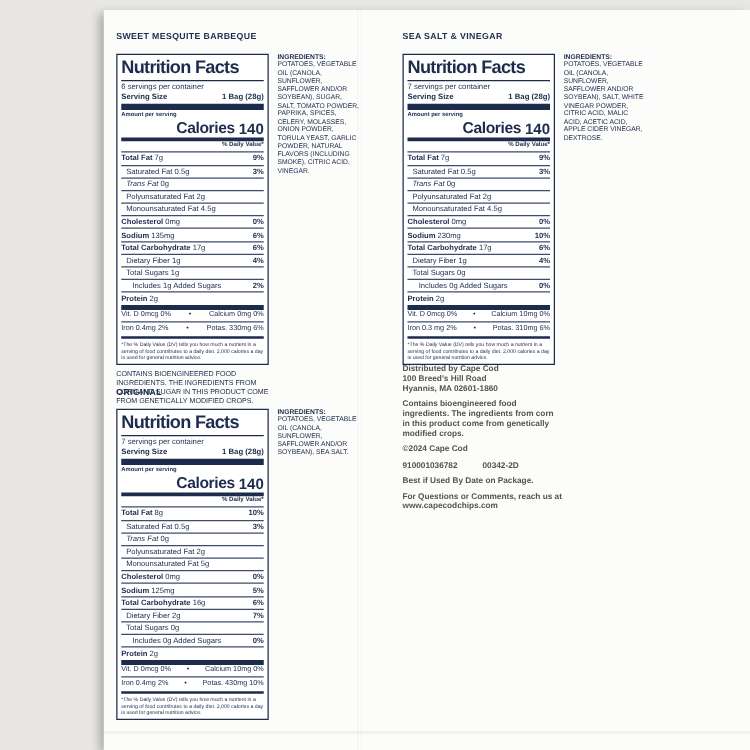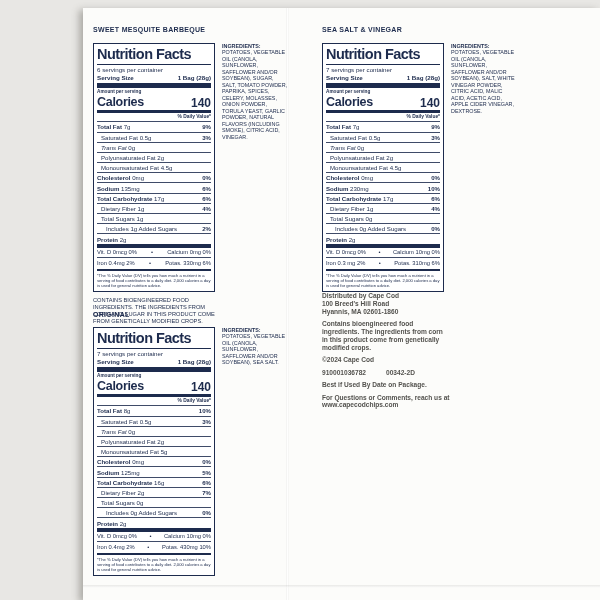--- a/index.html
+++ b/index.html
@@ -41,21 +41,21 @@
     border-bottom:.7px solid var(--navy,#1d2b4d); padding-bottom:1px;
   }
   .nf-serv { font-size:6.2px; padding:1.5px 0 .5px; }
   .nf-ss { display:flex; justify-content:space-between; font-size:6.2px; font-weight:bold; padding:.5px 0 2px; }
   .bar { background:var(--navy,#1d2b4d); }
   .b45 { height:4.5px; }
   .b25 { height:2.5px; margin-top:1px; }
   .b40 { height:4px; }
   .b20 { height:1.8px; margin-top:1px; }
   .nf-amt { font-size:4.7px; font-weight:bold; margin-top:1.5px; }
-  .nf-cal { display:flex; justify-content:space-between; align-items:flex-end; }
+  .nf-cal { display:flex; justify-content:space-between; align-items:flex-end;margin-left:44px; }
   .cal-lbl { font-size:12.5px; font-weight:bold; letter-spacing:-.3px; }
   .cal-num { font-size:12px; font-weight:bold; line-height:1; }
   .nf-dvh { font-size:4.9px; font-weight:bold; text-align:right; padding:1.5px 0; }
   .nf-row {
     display:flex; justify-content:space-between; align-items:baseline;
     font-size:6.1px; padding:1.1px 0;
     border-top:.6px solid rgba(29,43,77,.85);
   }
   .nf-row .bold { font-weight:bold; }
   .nf-row .italic { font-style:italic; }

